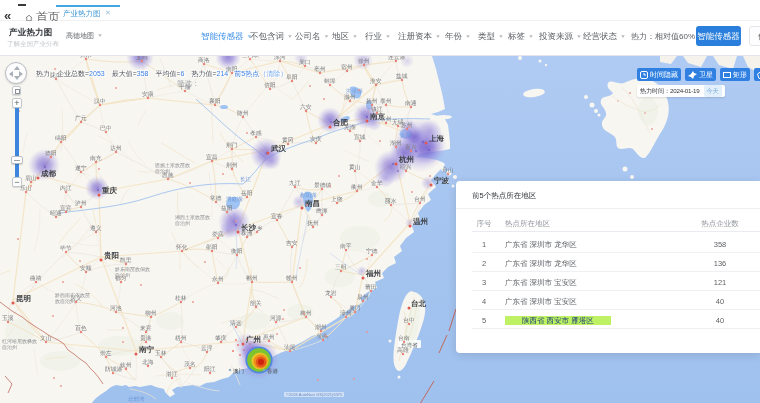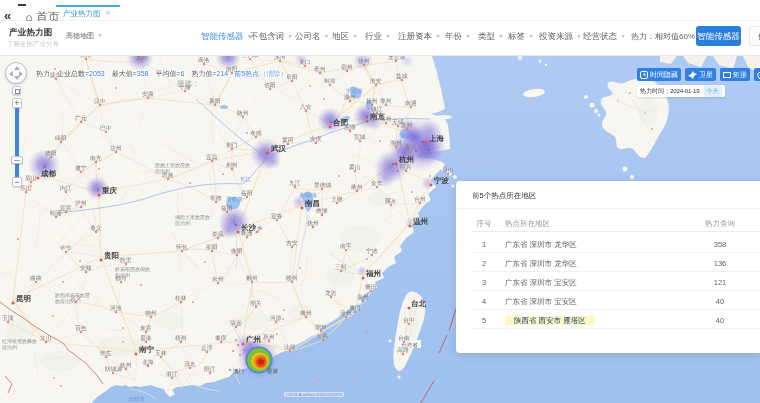--- a/index.html
+++ b/index.html
@@ -53,21 +53,21 @@
 .today { display:inline-block; background:#e3f0fb; color:#74a8d8; border-radius:2px; padding:0 3px; margin-left:4px; }
 
 .panel { position:absolute; left:456px; top:125px; width:304px; height:172px; background:#fff; border-radius:4px 0 0 4px; box-shadow:0 2px 10px rgba(0,0,0,.12); }
 .panel .ptitle { position:absolute; left:16px; top:10px; font-size:7.5px; color:#303337; }
 .panel .pdiv { position:absolute; left:0; top:27px; width:304px; height:1px; background:#eef0f4; }
 .trow { position:absolute; left:16px; width:288px; height:19px; border-bottom:1px solid #eef0f4; font-size:7.5px; color:#5c5f63; }
 .trow .c1 { position:absolute; left:2px; top:6px; width:20px; text-align:center; }
 .trow .c2 { position:absolute; left:33px; top:6px; }
 .trow .c3 { position:absolute; left:228px; top:6px; width:40px; text-align:center; white-space:nowrap; }
 .thead { color:#94979e; border-bottom:1px solid #e9ebf0; }
-.hl { background:#fef9c3; color:#1c3f78; padding:0 9px; }
+.hl { background:#bef264; color:#1c3f78; padding:0 17px; }
 </style>
 </head>
 <body>
 <div id="app">
 
   <div class="map">
     <svg width="760" height="348" viewBox="0 55 760 348">
 
       <defs>
         <radialGradient id="gp" cx="50%" cy="50%" r="50%">
@@ -967,21 +967,21 @@
           </svg>多边形</span>
     </div>
     <div class="timelabel">热力时间：2024-01-19<span class="today">今天</span></div>
     
     <div class="panel">
       <div class="ptitle">前5个热点所在地区</div>
       <div class="pdiv"></div>
       <div class="trow thead" style="top:32px;">
           <span class="c1">序号</span>
           <span class="c2">热点所在地区</span>
-          <span class="c3">热力查询</span>
+          <span class="c3">热点企业数</span>
         </div>
       <div class="trow" style="top:53px;">
           <span class="c1">1</span>
           <span class="c2">广东省 深圳市 龙华区</span>
           <span class="c3">358</span>
         </div>
       <div class="trow" style="top:72px;">
           <span class="c1">2</span>
           <span class="c2">广东省 深圳市 龙华区</span>
           <span class="c3">136</span>

